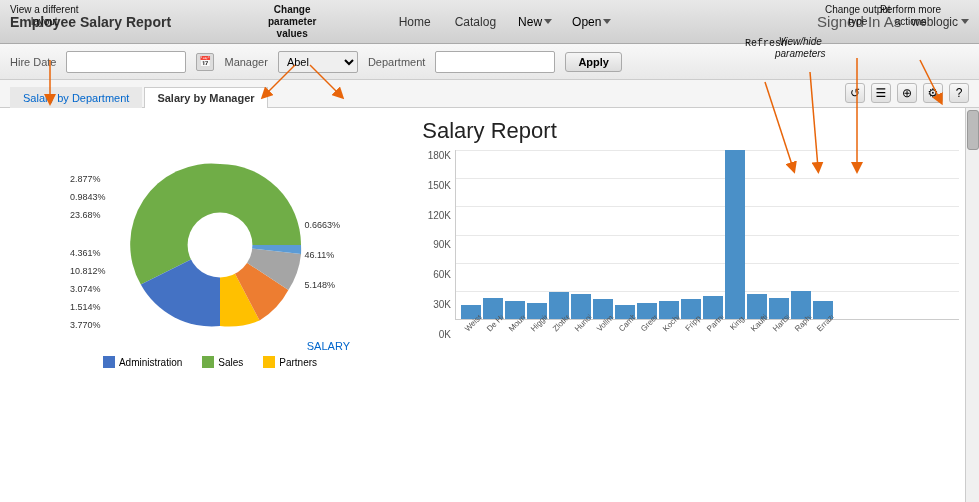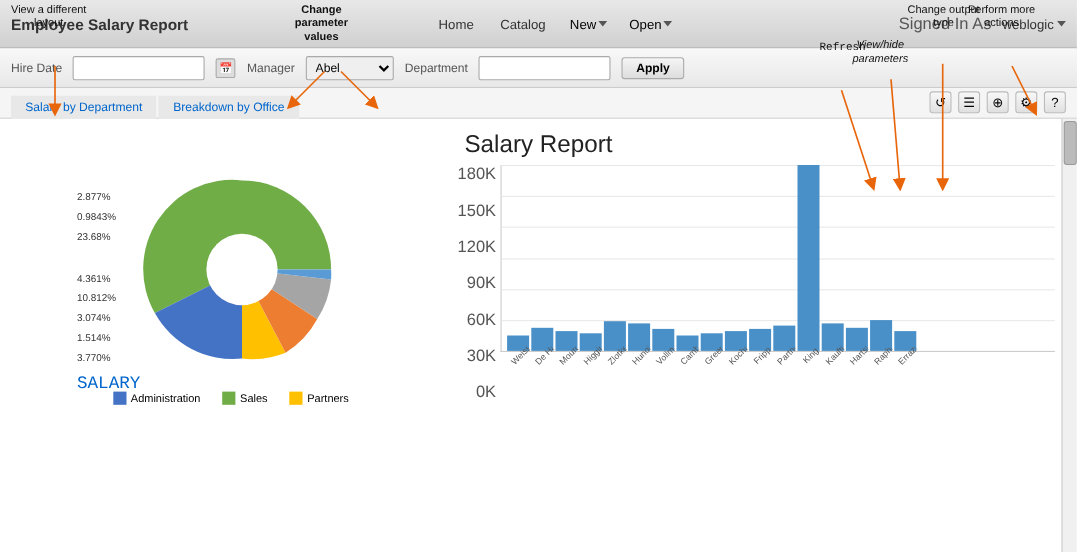--- a/index.html
+++ b/index.html
@@ -206,25 +206,24 @@
       display: flex;
       flex-direction: column;
       align-items: center;
     }
     .pie-chart-wrapper {
       position: relative;
       width: 280px;
       height: 200px;
     }
     .pie-title {
-      font-size: 16px;
+      font-size: 11px;
       color: #0066cc;
-      text-align: left;
+      text-align: right;
       margin-top: 2px;
-      font-family: Liberation Mono, monospace;
     }
     .pie-legend {
       display: flex;
       gap: 20px;
       margin-top: 6px;
       font-size: 10px;
     }
     .legend-item {
       display: flex;
       align-items: center;
@@ -251,21 +250,21 @@
       position: absolute;
       left: 0;
       top: 0;
       height: 100%;
       width: 35px;
       display: flex;
       flex-direction: column;
       justify-content: space-between;
       align-items: flex-end;
       padding-right: 4px;
-      font-size: 15px;
+      font-size: 10px;
       color: #555;
       gap: 16px;
     }
     .chart-area {
       position: absolute;
       left: 35px;
       right: 0;
       top: 0;
       bottom: 20px;
       border-left: 1px solid #ccc;
@@ -397,21 +396,21 @@
   <select class="toolbar-select">
     <option>Abel</option>
   </select>
   <span class="toolbar-label">Department</span>
   <input class="toolbar-input" type="text" style="">
   <button class="apply-btn">Apply</button>
 </div>
 
 <div class="tabs-bar">
   <div class="tab inactive">Salary by Department</div>
-  <div class="tab inactive">Breakdown by Office</div>
+  <div class="tab active">Salary by Manager</div>
   <div class="tab-icons">
     <div class="tab-icon-btn">↺</div>
     <div class="tab-icon-btn">☰</div>
     <div class="tab-icon-btn">⊕</div>
     <div class="tab-icon-btn">⚙</div>
     <div class="tab-icon-btn">?</div>
   </div>
 </div>
 
 <div class="main-content">
@@ -430,20 +429,25 @@
           <div>2.877%</div>
           <div>0.9843%</div>
           <div>23.68%</div>
           <div style="margin-top:20px;">4.361%</div>
           <div>10.812%</div>
           <div>3.074%</div>
           <div>1.514%</div>
           <div>3.770%</div>
         </div>
 
+        <div style="position:absolute;right:10px;top:60px;font-size:9px;color:#333;line-height:30px;">
+          <div>0.6663%</div>
+          <div>46.11%</div>
+          <div>5.148%</div>
+        </div>
 
         <svg width="180" height="180" style="position:absolute;left:60px;top:5px;" viewBox="0 0 100 100">
 
           <path d="M50,50 L95,50 A45,45 0 0,0 50,5 Z" fill="#70AD47"></path>
           <path d="M50,50 L50,5 A45,45 0 0,0 6,72 Z" fill="#70AD47"></path>
 
           <path d="M50,50 L6,72 A45,45 0 0,0 50,95 Z" fill="#4472C4"></path>
 
           <path d="M50,50 L50,95 A45,45 0 0,0 72,92 Z" fill="#FFC000"></path>
           <path d="M50,50 L72,92 A45,45 0 0,0 88,75 Z" fill="#ED7D31"></path>

